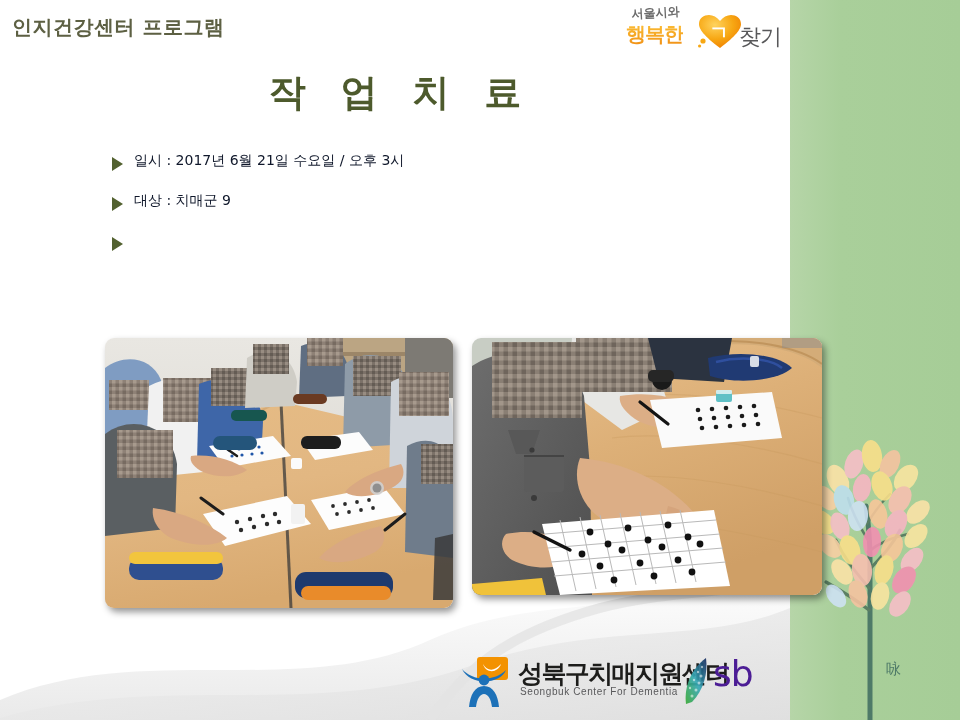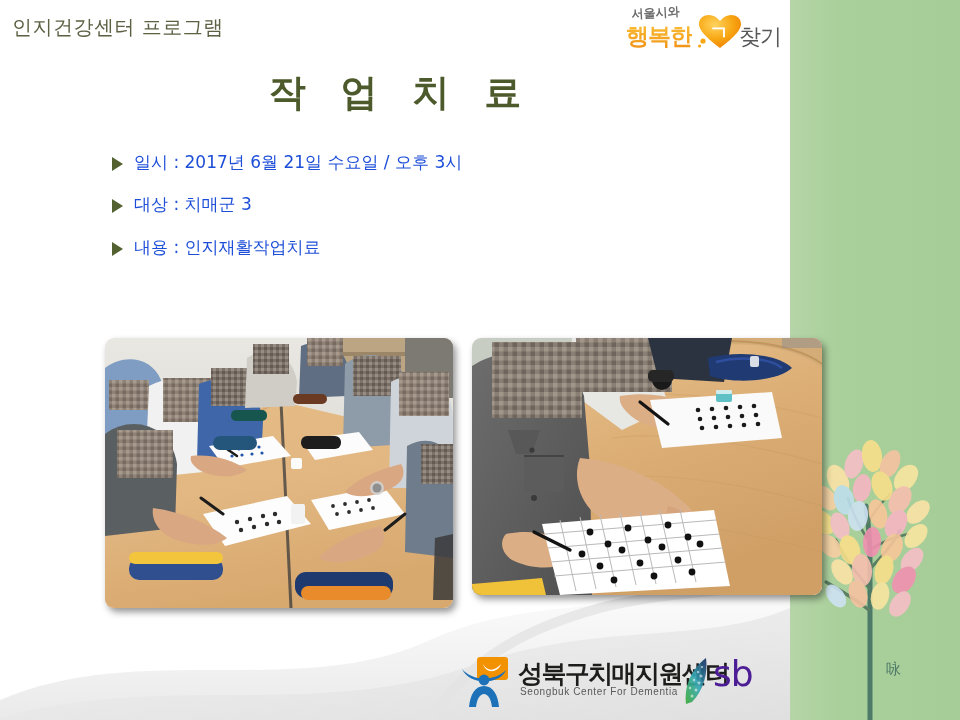--- a/index.html
+++ b/index.html
@@ -17,37 +17,37 @@
   #side-panel {
     position:absolute; left:790px; top:0; width:170px; height:720px;
     background:linear-gradient(90deg,#b6d5a8 0%,#a9cf9a 30%,#a6cd97 100%);
     z-index:1; overflow:hidden;
   }
   #tree-svg { position:absolute; left:6px; bottom:0; }
 
   
   #header-title {
     position:absolute; left:12px; top:14px; z-index:5;
-    font-size:20px; font-weight:normal; color:#5d6043;
+    font-size:20px; font-weight:bold; color:#5d6043;
     letter-spacing:0.5px;
     font-family:"DejaVu Sans","Liberation Sans",sans-serif;
     text-align:right;
   }
 
   
   #seoul-logo { position:absolute; left:626px; top:6px; width:160px; height:48px; z-index:6; }
   #seoul-logo .sl-top {
     position:absolute; left:6px; top:0px;
     font-size:12px; color:#6b6b6b; font-weight:bold;
     font-family:"DejaVu Sans","Liberation Sans",sans-serif;
     transform:rotate(-3deg); transform-origin:left bottom;
   }
   #seoul-logo .sl-happy {
     position:absolute; left:0px; top:15px;
-    font-size:23px; font-weight:bold;
+    font-size:20px; font-weight:bold;
     font-family:"DejaVu Sans","Liberation Sans",sans-serif;
     background:linear-gradient(180deg,#fcc23a 0%,#f5a623 55%,#ef8a12 100%);
     -webkit-background-clip:text; background-clip:text; color:transparent;
     -webkit-text-fill-color:transparent;
     letter-spacing:-1px;
   }
   #seoul-logo .sl-find {
     position:absolute; left:113px; top:16px;
     font-size:22px; font-weight:normal; color:#58585a;
     font-family:"DejaVu Sans","Liberation Sans",sans-serif;
@@ -67,21 +67,21 @@
   #bullet-list { position:absolute; left:112px; top:152px; z-index:5; width:620px; }
   .bullet-row { display:flex; align-items:flex-start; margin-bottom:21px; }
   .bullet-tri {
     width:0; height:0; flex:0 0 auto;
     border-left:11px solid #52612f;
     border-top:7px solid transparent;
     border-bottom:7px solid transparent;
     margin-top:5px; margin-right:11px;
   }
   .bullet-text {
-    font-size:17px; color:#1d4ed8; line-height:1.25;
+    font-size:14px; color:#0f172a; line-height:1.25;
     font-family:"DejaVu Sans","Liberation Sans",sans-serif;
     white-space:nowrap;
   }
 
   
   .photo-frame {
     position:absolute; z-index:4; background:#ffffff;
     border-radius:9px; overflow:hidden;
     box-shadow:3px 4px 7px rgba(0,0,0,0.42);
   }
@@ -201,25 +201,24 @@
 
 <div id="main-title">작 업 치 료</div>
 
 <div id="bullet-list">
   <div class="bullet-row">
     <span class="bullet-tri"></span>
     <span class="bullet-text">일시 : 2017년 6월 21일 수요일 / 오후 3시</span>
   </div>
   <div class="bullet-row">
     <span class="bullet-tri"></span>
-    <span class="bullet-text">대상 : 치매군 3</span>
+    <span class="bullet-text">대상 : 치매군 9</span>
   </div>
   <div class="bullet-row">
     <span class="bullet-tri"></span>
-    <span class="bullet-text">내용 : 인지재활작업치료</span>
   </div>
 </div>
 
 <div class="photo-frame" id="photo-left">
   <svg viewBox="0 0 348 270" preserveAspectRatio="xMidYMid slice">
     <defs>
       <linearGradient id="tbl1" x1="0" y1="0" x2="0.3" y2="1">
         <stop offset="0%" stop-color="#e6bc85"></stop>
         <stop offset="50%" stop-color="#e2b782"></stop>
         <stop offset="100%" stop-color="#d8a96f"></stop>

